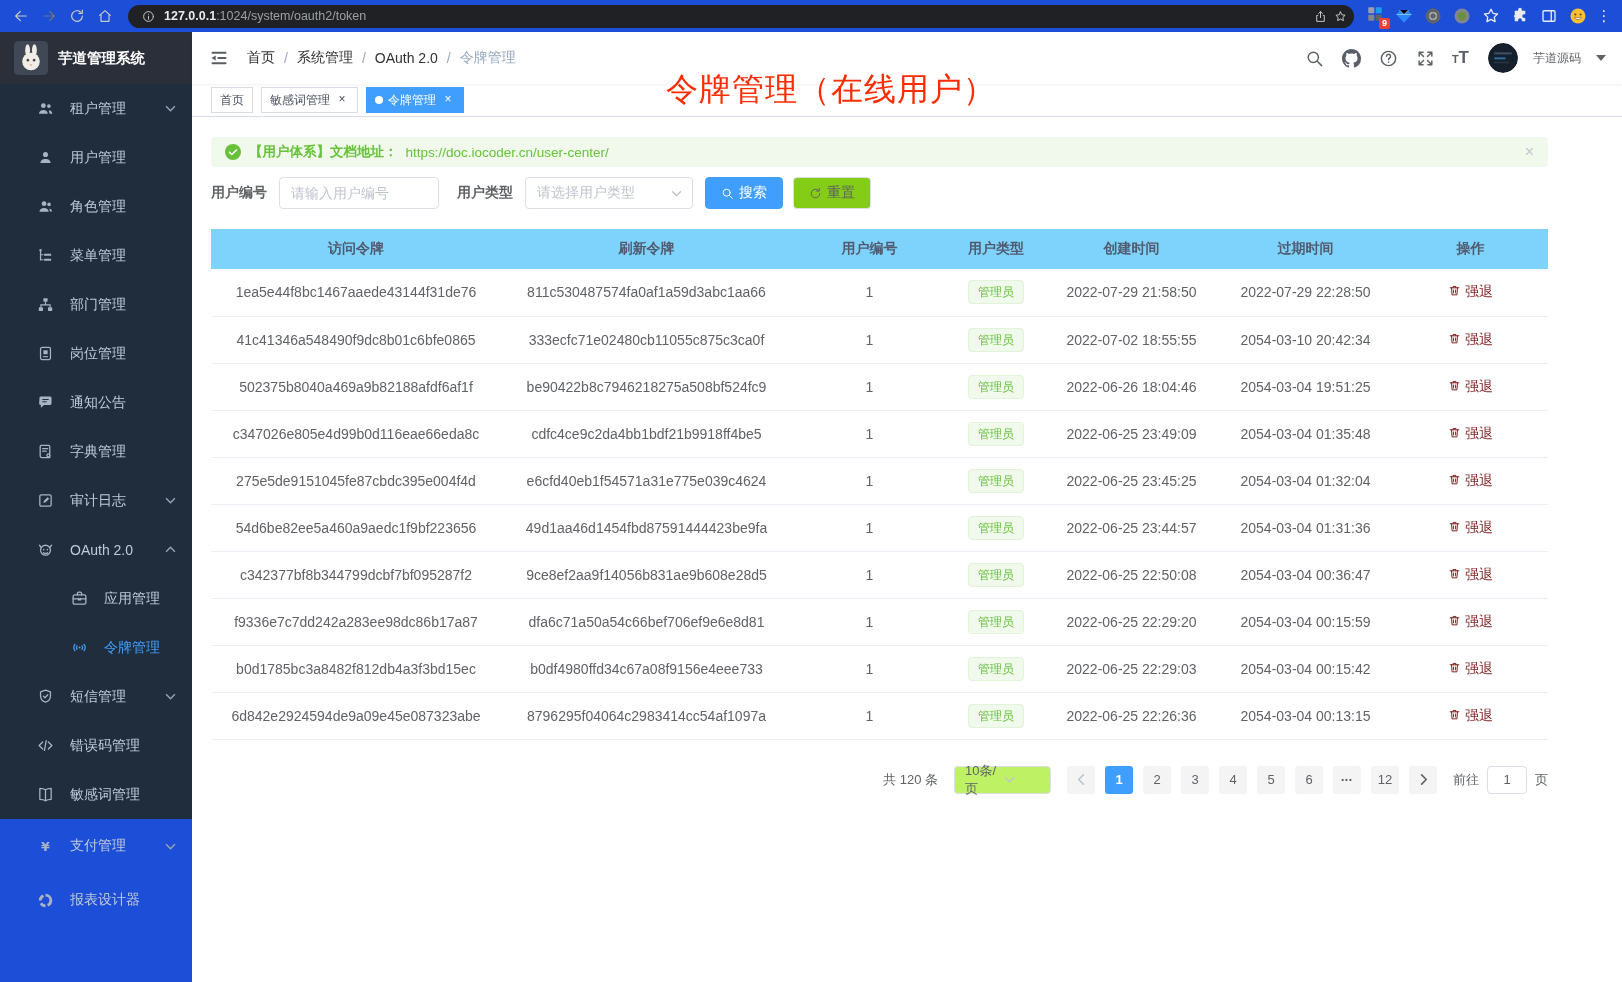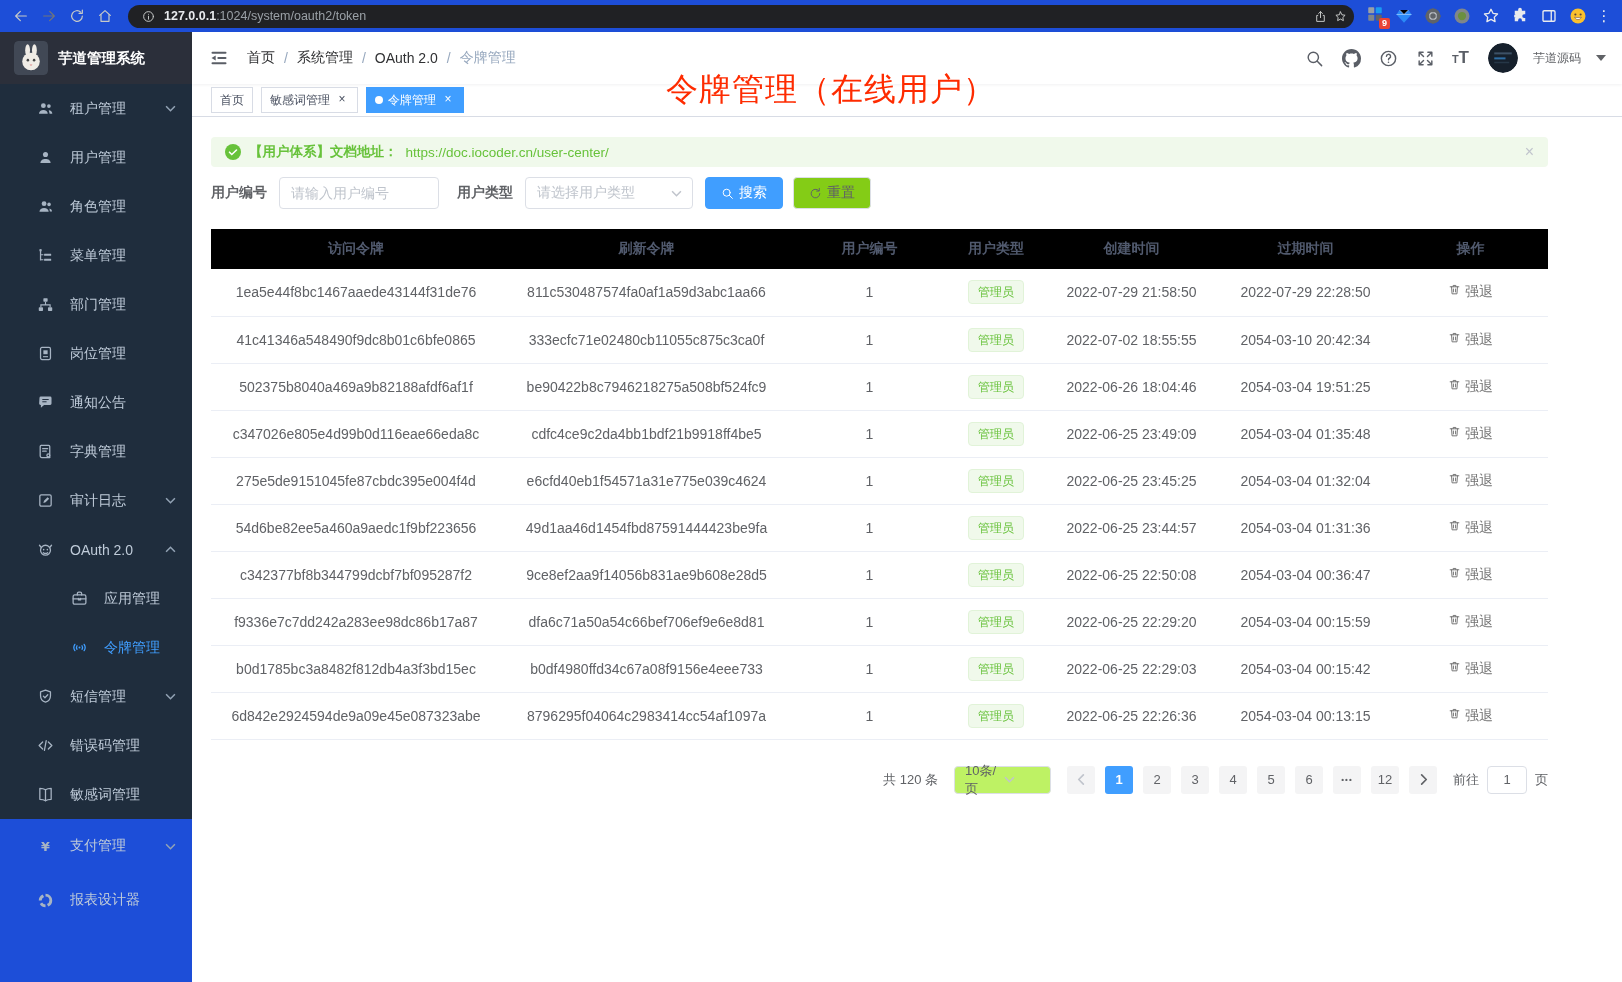--- a/index.html
+++ b/index.html
@@ -80,24 +80,24 @@
   .sel-box { width:168px; height:32px; border:1px solid #dcdfe6; border-radius:4px; display:flex; align-items:center; padding:0 10px 0 11px; color:#bfc4cc; cursor:pointer; background:#fff; }
   .sel-box .sel-ph { flex:1; font-size:14px; }
   .sel-box .sel-chev { color:#c0c4cc; display:flex; }
   .gap18 { margin-left:18px; }
   .btn { height:32px; border-radius:4px; display:inline-flex; align-items:center; gap:5px; font-size:14px; padding:0 15px; cursor:pointer; font-family:inherit; }
   .btn svg { width:13px; height:13px; }
   .btn-primary { background:#409eff; border:1px solid #409eff; color:#fff; margin-left:12px; }
   .btn-plain { background:#84cc16; border:1px solid #dcdfe6; color:#606266; margin-left:10px; }
 
   table.tbl { width:1337px; border-collapse:collapse; margin-top:20px; font-size:14px; color:#606266; table-layout:fixed; }
-  .tbl th { height:40px; background:#000000; color:#515a6e; font-weight:600; text-align:center; font-size:14px; }
+  .tbl th { height:40px; background:#7dd3fc; color:#515a6e; font-weight:600; text-align:center; font-size:14px; }
   .tbl td { height:47px; border-bottom:1px solid #ebeef5; text-align:center; overflow:hidden; white-space:nowrap; }
   .tag-success { display:inline-block; height:24px; line-height:22px; padding:0 9px; background:#f0f9eb; border:1px solid #e1f3d8; color:#67c23a; border-radius:4px; font-size:12px; }
-  .action-link { color:#737373; display:inline-flex; gap:4px; cursor:pointer; }
+  .action-link { color:#7f1d1d; display:inline-flex; align-items:center; gap:4px; cursor:pointer; }
   .action-link svg { width:13px; height:13px; }
 
   .pagination { margin-top:26px; width:1337px; display:flex; align-items:center; justify-content:flex-end; font-size:13px; color:#606266; }
   .pg-total { margin-right:16px; white-space:nowrap; }
   .size-select { width:97px; height:28px; border:1px solid #dcdfe6; border-radius:4px; display:flex; align-items:center; padding:0 8px 0 10px; color:#606266; cursor:pointer; margin-right:16px; background:#bef264; }
   .size-select span { flex:1; }
   .size-select .sel-chev { color:#c0c4cc; display:flex; }
   .pager { display:flex; align-items:center; gap:10px; margin-right:16px; }
   .page-btn { min-width:28px; height:28px; padding:0 3px; border-radius:3px; background:#f4f4f5; display:flex; align-items:center; justify-content:center; color:#606266; cursor:pointer; font-size:13px; }
   .page-btn svg { width:11px; height:11px; }

